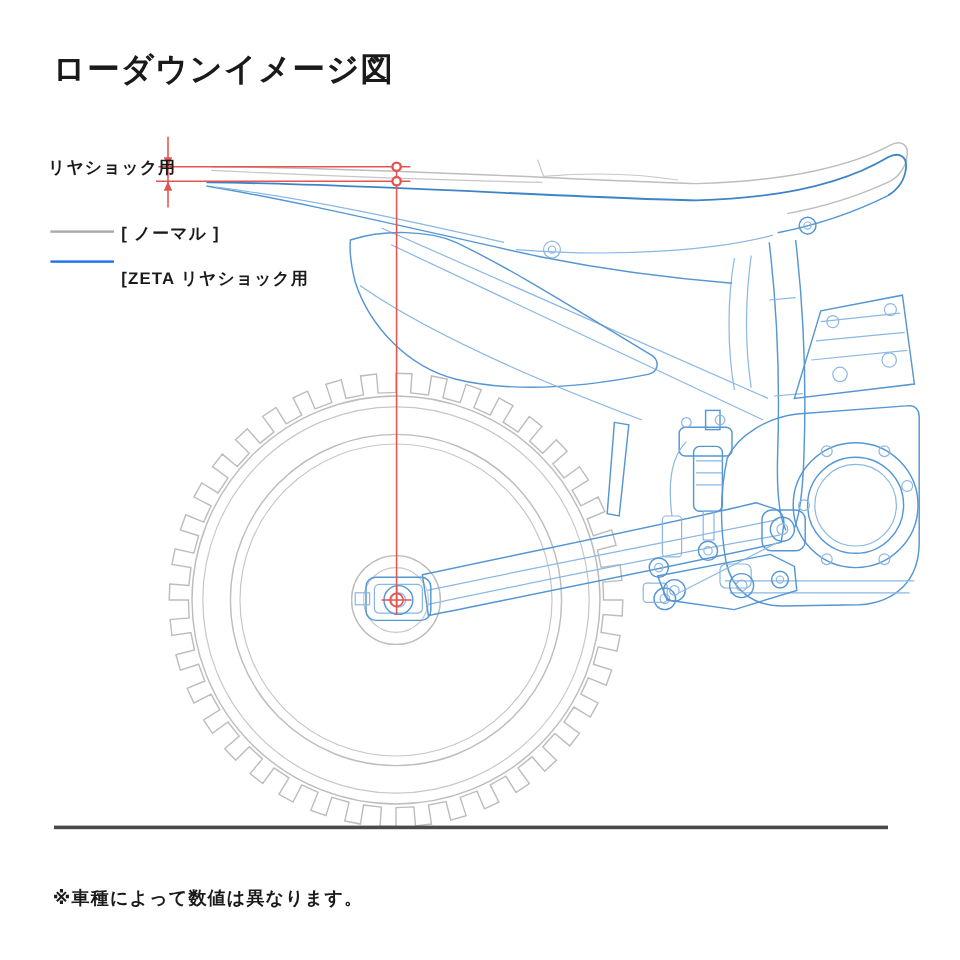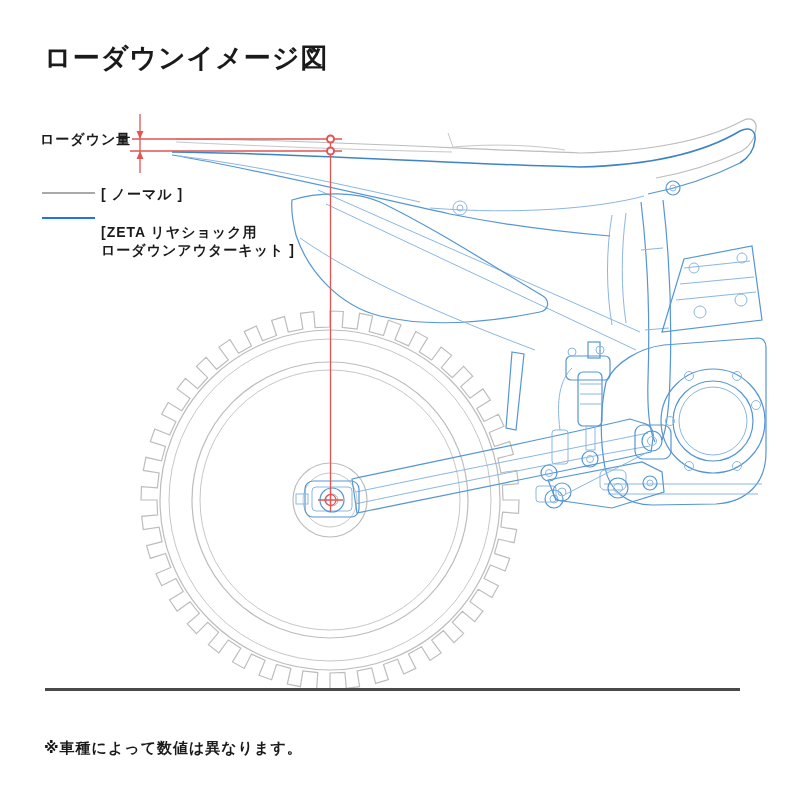--- a/index.html
+++ b/index.html
@@ -153,25 +153,24 @@
     <path class="red" d="M330.5,135 L330.5,505"></path>
     <circle cx="330.5" cy="139" r="3.5" fill="#ffffff" stroke="#e25552" stroke-width="2"></circle>
     <circle cx="330.5" cy="151" r="3.5" fill="#ffffff" stroke="#e25552" stroke-width="2"></circle>
     <circle class="red" cx="330.5" cy="500" r="5.5"></circle>
     <path class="red" d="M318,500 L343,500 M330.5,488 L330.5,512"></path>
   </g>
 </svg>
 
 <div id="title" class="abs">ローダウンイメージ図</div>
 
-<div id="dim-label" class="abs">ローダウン量</div>
+<div id="dim-label" class="abs">リヤショック用</div>
 
 <div id="legend-normal-swatch" class="abs legend-swatch" style="background: rgb(169, 169, 169);"></div>
 <div id="legend-normal-label" class="abs legend-label">[ ノーマル ]</div>
 
 <div id="legend-kit-swatch" class="abs legend-swatch" style="background: rgb(33, 115, 232);"></div>
 <div id="legend-kit-label" class="abs legend-label">
   <div>[ZETA リヤショック用</div>
-  <div>ローダウンアウターキット ]</div>
 </div>
 
 <div id="divider" class="abs"></div>
 <div id="footnote" class="abs">※車種によって数値は異なります。</div>
 
 </body></html>

